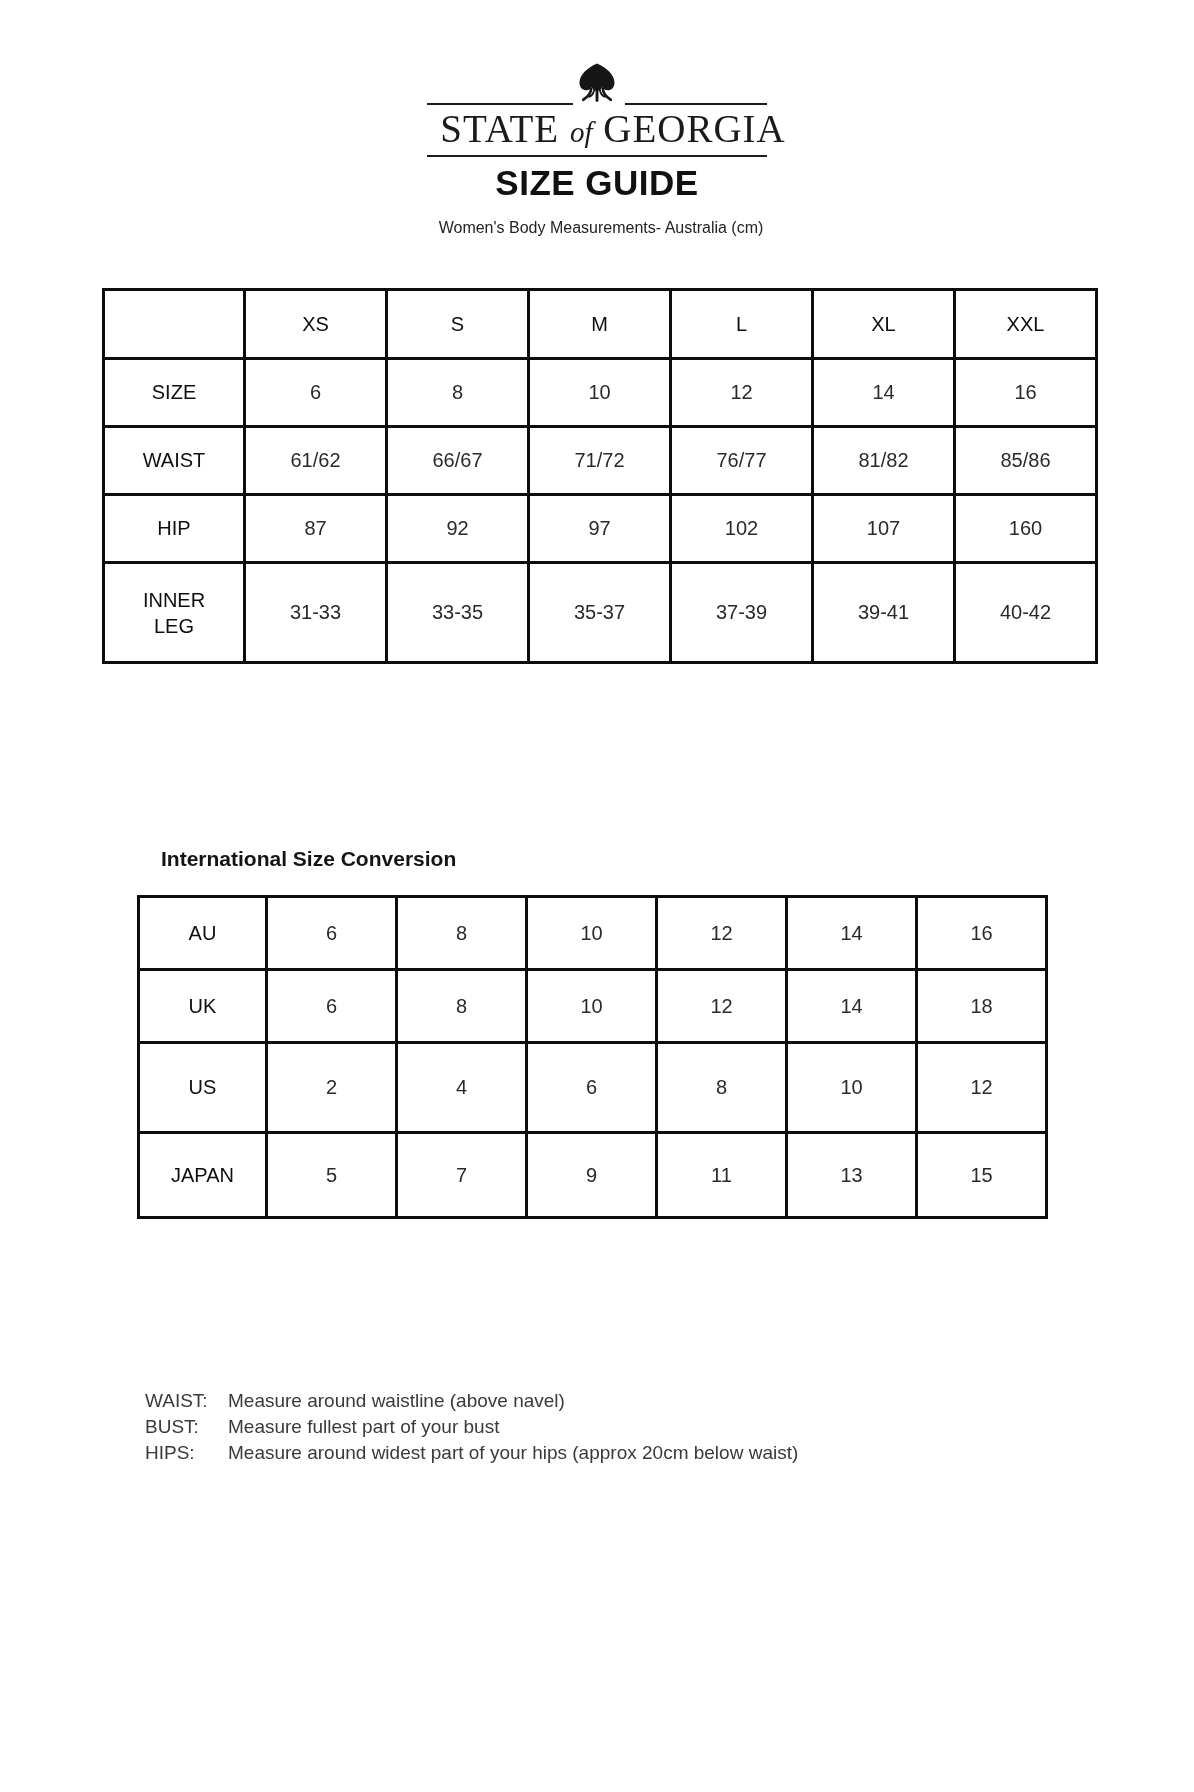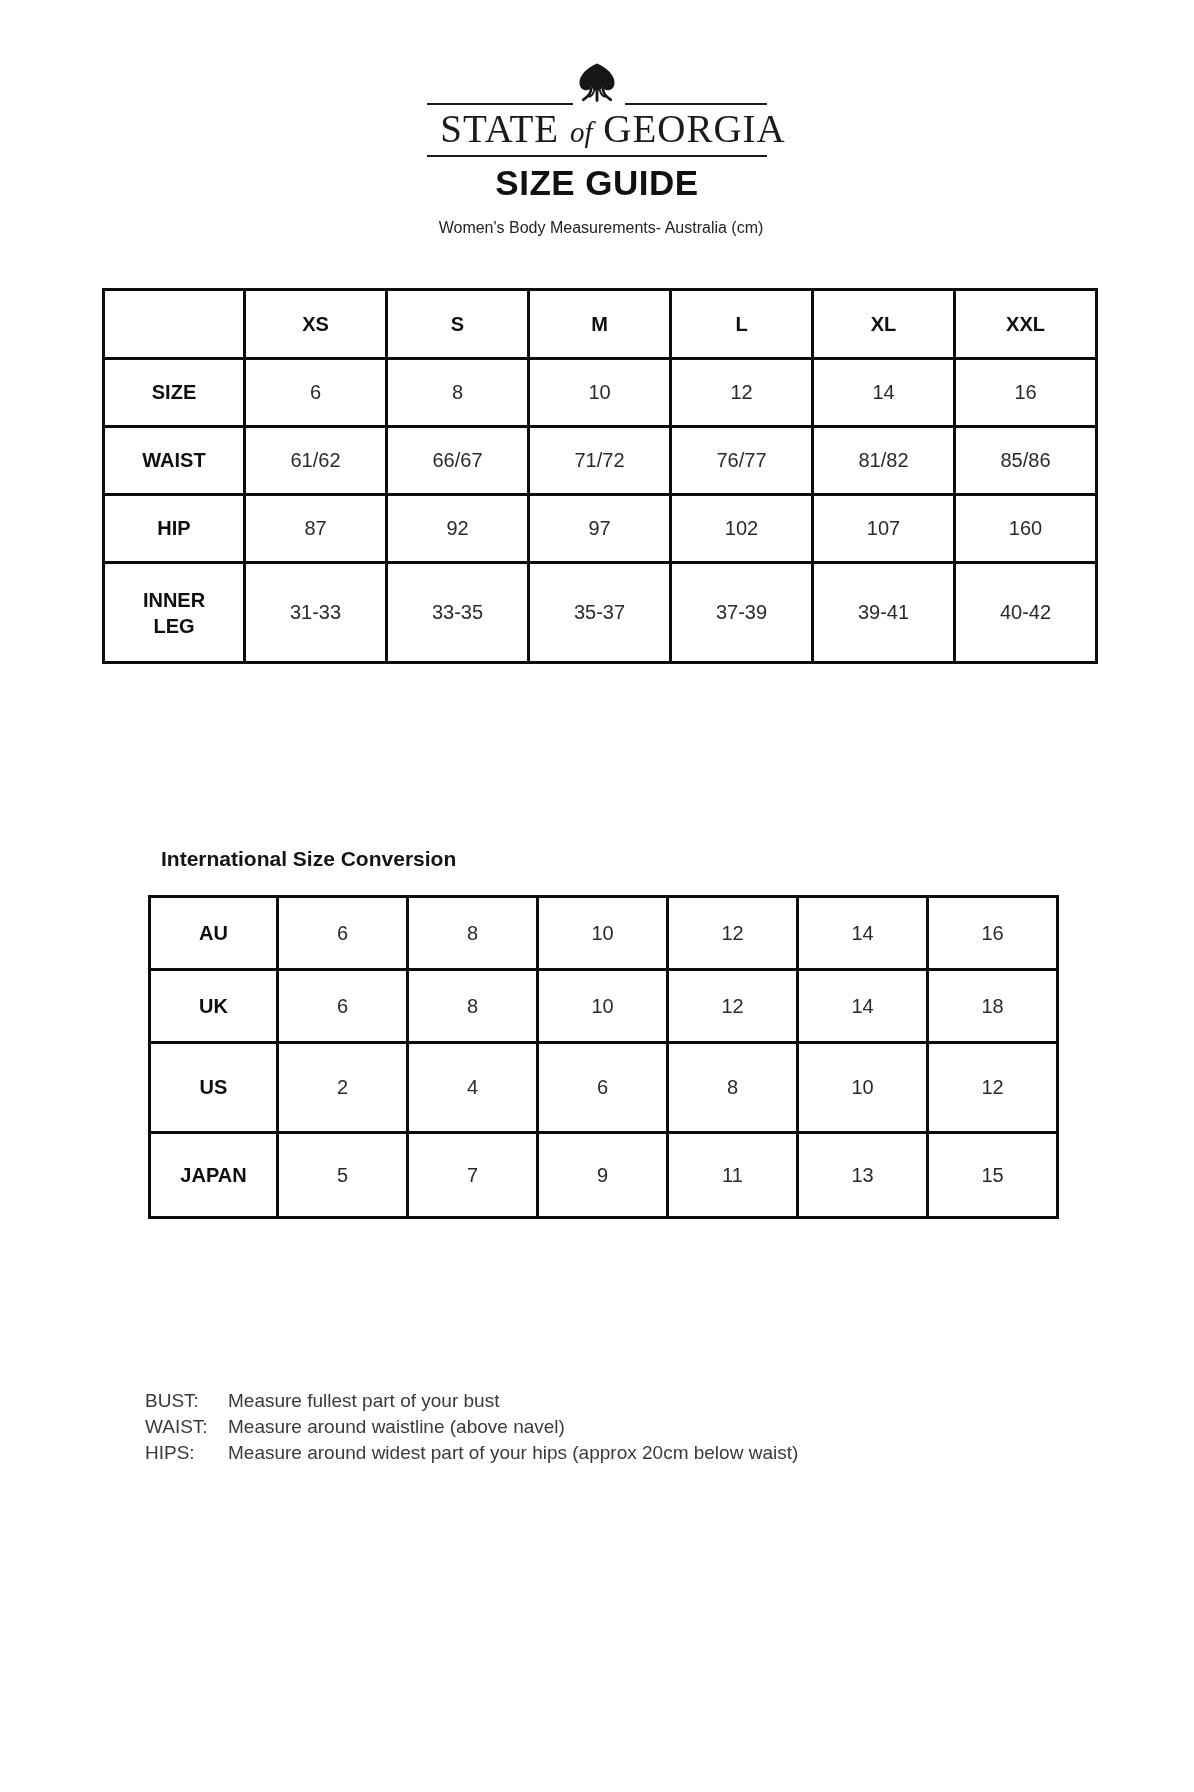--- a/index.html
+++ b/index.html
@@ -27,41 +27,41 @@
     letter-spacing: 0.5px;
   }
   .subtitle {
     position: absolute; top: 219px; left: 4px; width: 100%;
     text-align: center; font-size: 16px; color: #232323;
   }
 
   
   table { border-collapse: collapse; table-layout: fixed; }
   th, td { border: 3px solid #0d0d0d; text-align: center; vertical-align: middle; padding: 0; }
-  th { font-weight: bold; font-size: 20px; color: #0f0f0f; margin-left: 48px; }
+  th { font-weight: normal; font-size: 20px; color: #0f0f0f; margin-left: 48px; }
   td { font-weight: normal; font-size: 20px; color: #2a2a2a; }
 
   .measure-table { position: absolute; left: 102px; top: 288px; }
   .measure-table col.c-label { width: 141px; }
   .measure-table col.c-data  { width: 142px; }
   .measure-table tr.r0 { height: 69px; }
   .measure-table tr.r1 { height: 68px; }
   .measure-table tr.r2 { height: 72px; }
   .measure-table tr.r3 { height: 68px; }
   .measure-table tr.r4 { height: 68px; }
   .measure-table tr.r5 { height: 100px; }
   .measure-table th.wrap span { display: inline-block; width: 72px; line-height: 26px; }
 
   .conv-heading {
     position: absolute; left: 145px; top: 831px; margin: 16px;
     font-size: 21px; font-weight: bold; color: #141414;
     text-underline-offset: 4px;
   }
 
-  .conv-table { position: absolute; left: 148px; top: 895px; }
+  .conv-table { position: absolute; left: 137px; top: 895px; }
   .conv-table col.c-label { width: 128px; }
   .conv-table col.c-data  { width: 130px; }
   .conv-table tr.r0 { height: 73px; }
   .conv-table tr.r1 { height: 73px; }
   .conv-table tr.r2 { height: 90px; }
   .conv-table tr.r3 { height: 107px; }
   .conv-table tr.r4 { height: 85px; }
 
   
   .notes { position: absolute; left: 145px; top: 1388px; }
@@ -204,26 +204,26 @@
       <td>9</td>
       <td>11</td>
       <td>13</td>
       <td>15</td>
     </tr>
   </tbody>
     </table>
 
   <div class="notes">
     <div class="note">
+      <span class="note-label">WAIST:</span>
+      <span class="note-text">Measure around waistline (above navel)</span>
+    </div>
+    <div class="note">
       <span class="note-label">BUST:</span>
       <span class="note-text">Measure fullest part of your bust</span>
-    </div>
-    <div class="note">
-      <span class="note-label">WAIST:</span>
-      <span class="note-text">Measure around waistline (above navel)</span>
     </div>
     <div class="note">
       <span class="note-label">HIPS:</span>
       <span class="note-text">Measure around widest part of your hips (approx 20cm below waist)</span>
     </div>
   </div>
 
 </div>
 
 </body></html>

